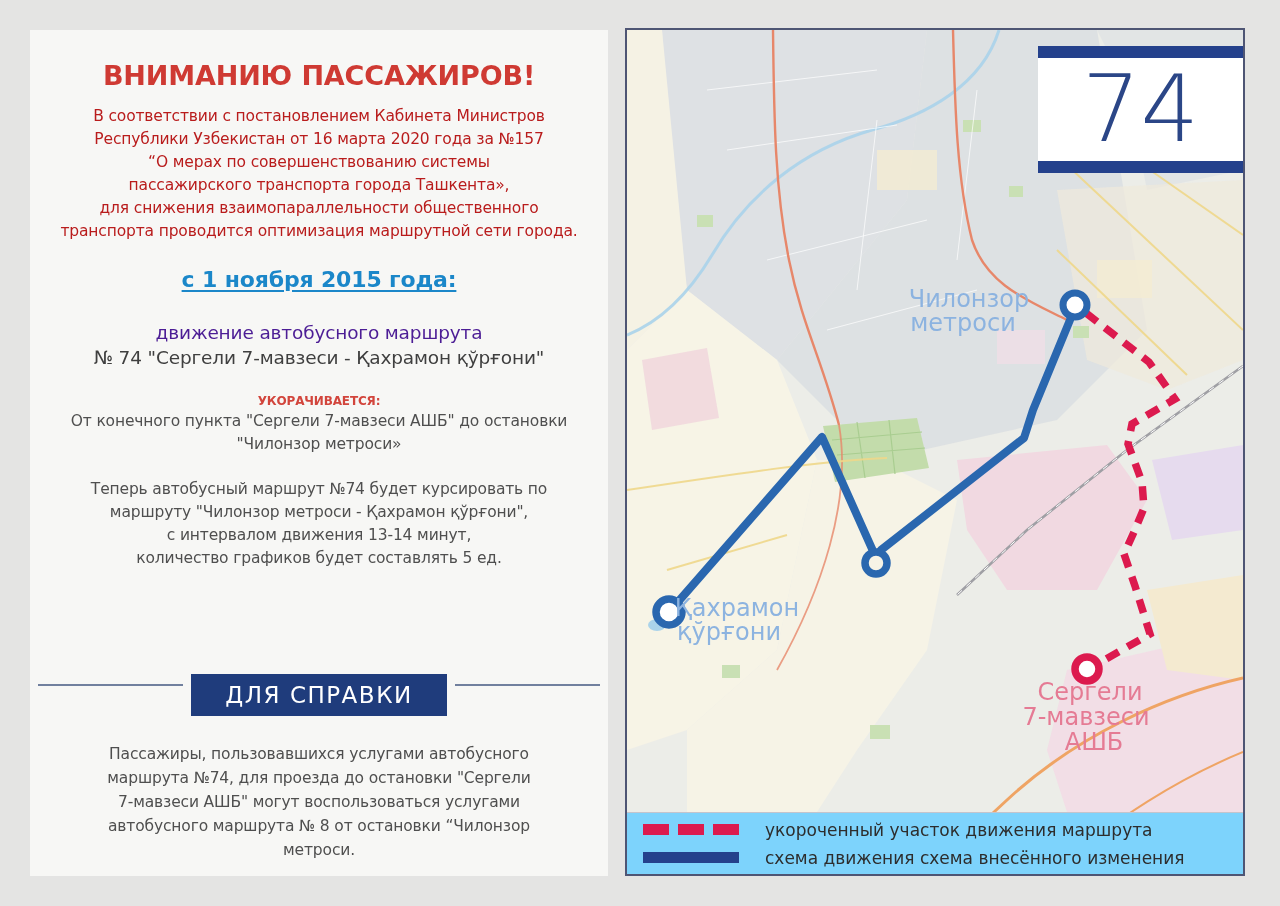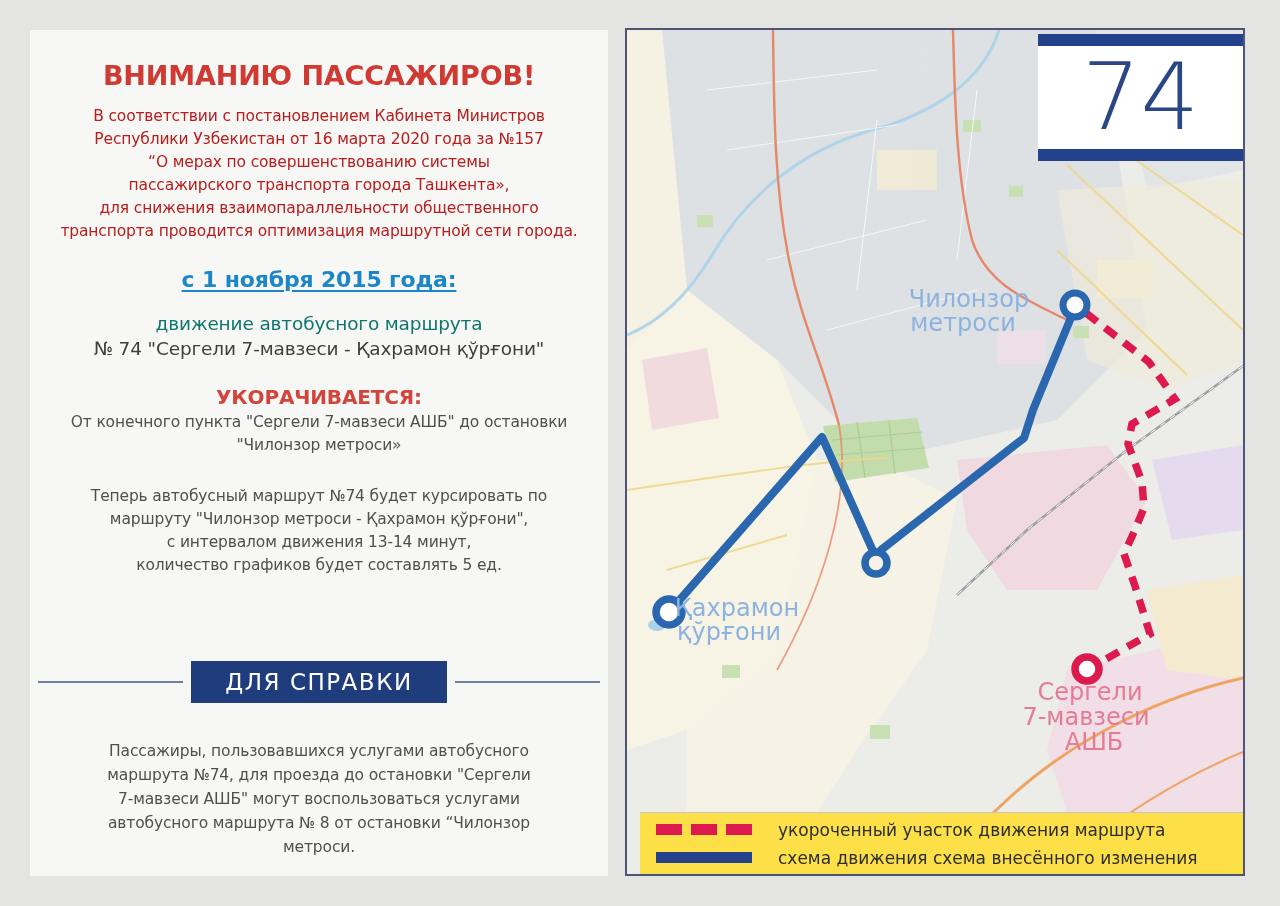--- a/index.html
+++ b/index.html
@@ -18,56 +18,56 @@
     margin:30px 0 0 0;font-size:27px;font-weight:bold;color:#cf3a33;
   }
   .intro{
     margin:14px 0 0 0;font-size:15.5px;line-height:23px;color:#b91c1c;
     white-space:pre-line;
   }
   .date-heading{
     margin-top:24px;font-size:22px;font-weight:bold;color:#1b87c9;
     text-decoration:underline;text-decoration-thickness:2px;text-underline-offset:3px;
   }
-  .route-intro{margin-top:21px;font-size:18.5px;color:#0f766e;}
+  .route-intro{margin-top:30px;font-size:18.5px;color:#4c1d95;}
   .route-name{margin-top:4px;font-size:18.5px;color:#3f3f3f;}
-  .change-heading{margin-top:26px;font-size:20px;font-weight:bold;color:#d2453c;}
+  .change-heading{margin-top:26px;font-size:12px;font-weight:bold;color:#d2453c;}
   .body-text{
     margin:2px 0 0 0;font-size:15.5px;line-height:23px;color:#4f4f4f;white-space:pre-line;
   }
-  .new-route{margin-top:28px;}
+  .new-route{margin-top:22px;}
   .banner-row{
     margin-top:84px;display:flex;align-items:center;gap:8px;
   }
   .rule{flex:1;height:2px;background:#71809e;}
   .banner{
     background:#1f3c7c;color:#ffffff;font-size:23px;letter-spacing:1.5px;
-    padding:8px 34px;white-space:nowrap;
-  }
-  .reference{margin-top:36px;line-height:24px;}
+    padding:8px 34px;white-space:nowrap;margin-top:20px;
+  }
+  .reference{margin-top:26px;line-height:24px;}
   
   .map-panel{
     position:absolute;left:625px;top:28px;width:620px;height:848px;
     border:2px solid #4e5574;box-sizing:border-box;background:#ecede8;
   }
   .map-svg{position:absolute;left:0;top:0;width:616px;height:844px;display:block;}
   .map-label{font-size:24px;text-anchor:middle;}
   .map-label.blue{fill:#8cb3e0;}
   .map-label.red{fill:#e57b94;}
   
-  .badge{position:absolute;top:4px;right:0;width:205px;z-index:3;margin-left:19px;}
+  .badge{position:absolute;top:16px;right:0;width:205px;z-index:3;margin-left:19px;}
   .badge-bar{height:12px;background:#24418c;}
   .badge-number{
     height:103px;background:#ffffff;display:flex;align-items:center;justify-content:center;
     font-size:92px;font-weight:200;color:#2b4687;line-height:103px;
   }
   
   .legend{
-    position:absolute;left:13px;right:0;bottom:0;height:62px;z-index:3;
-    background:#fde047;border-top:1px solid #c4c4cc;
+    position:absolute;left:0;right:0;bottom:0;height:62px;z-index:3;
+    background:#7dd3fc;border-top:1px solid #c4c4cc;
     display:flex;flex-direction:column;justify-content:center;gap:8px;
     padding-left:16px;box-sizing:border-box;
   }
   .legend-row{display:flex;align-items:center;}
   .dash-sample{width:96px;display:flex;justify-content:space-between;flex:none;}
   .dash-sample i{width:26px;height:11px;background:#dc1a4e;display:block;}
   .solid-sample{width:96px;height:11px;background:#24418c;flex:none;}
   .legend-label{margin-left:26px;font-size:17px;color:#2d2d2d;white-space:nowrap;}
 </style>
 </head>

